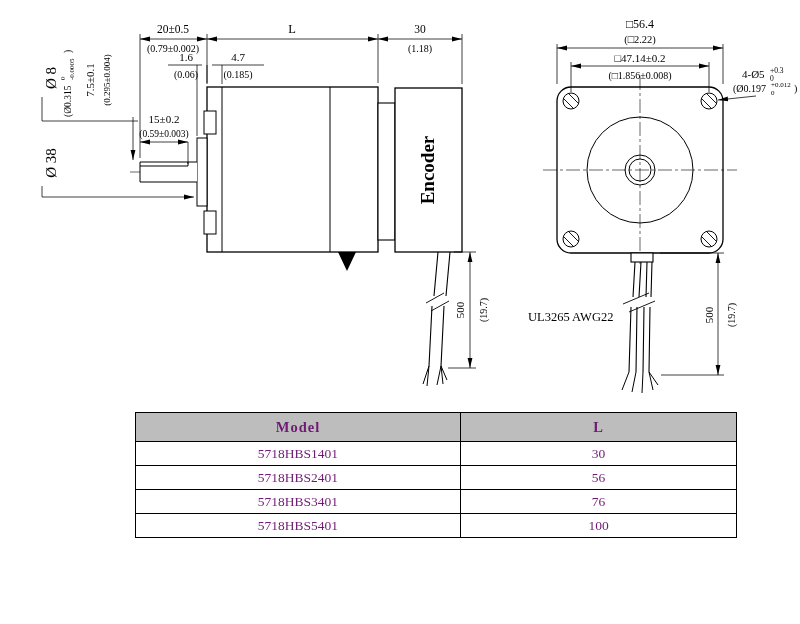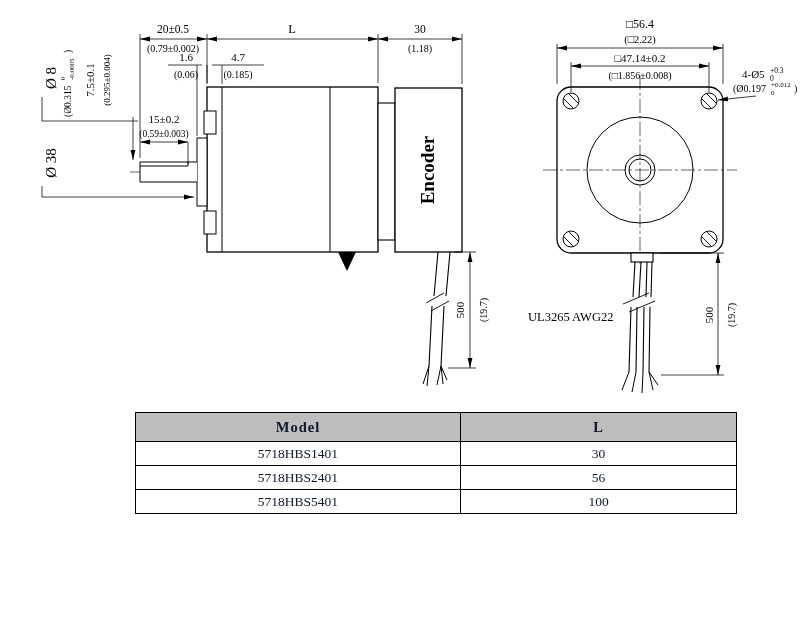--- a/index.html
+++ b/index.html
@@ -5,21 +5,21 @@
   html,body { margin:0; padding:0; background:#fff; }
   #page {
     position:relative; width:800px; height:624px; background:#fff;
     font-family:"Liberation Serif", serif; overflow:hidden;
   }
   #drawing { position:absolute; left:0; top:0; }
   svg text { font-family:"Liberation Serif", serif; fill:#000; }
   table.spec {
     position:absolute; left:135px; top:412px; width:601px;
     border-collapse:collapse; table-layout:fixed;
-    font-family:"Liberation Serif", serif; color:#0f172a;border-radius:13px;
+    font-family:"Liberation Serif", serif; color:#701a75;border-radius:13px;
   }
   table.spec th, table.spec td {
     border:1px solid #000; text-align:center; padding:0;
   }
   table.spec th {
     background:#bdbdbd; height:28px; font-size:14.5px; font-weight:bold; letter-spacing:1px;
   }
   table.spec td { height:23px; font-size:13.5px; background:#fff;font-family:Liberation Serif, serif; }
   table.spec col.c1 { width:325px; }
   table.spec col.c2 { width:276px; }
@@ -229,19 +229,23 @@
   <tbody>
     <tr>
       <td>5718HBS1401</td>
       <td>30</td>
     </tr>
     <tr>
       <td>5718HBS2401</td>
       <td>56</td>
     </tr>
     <tr>
+      <td>5718HBS3401</td>
+      <td>76</td>
+    </tr>
+    <tr>
       <td>5718HBS5401</td>
       <td>100</td>
     </tr>
   </tbody>
 </table>
 
 </div>
 
 </body></html>

